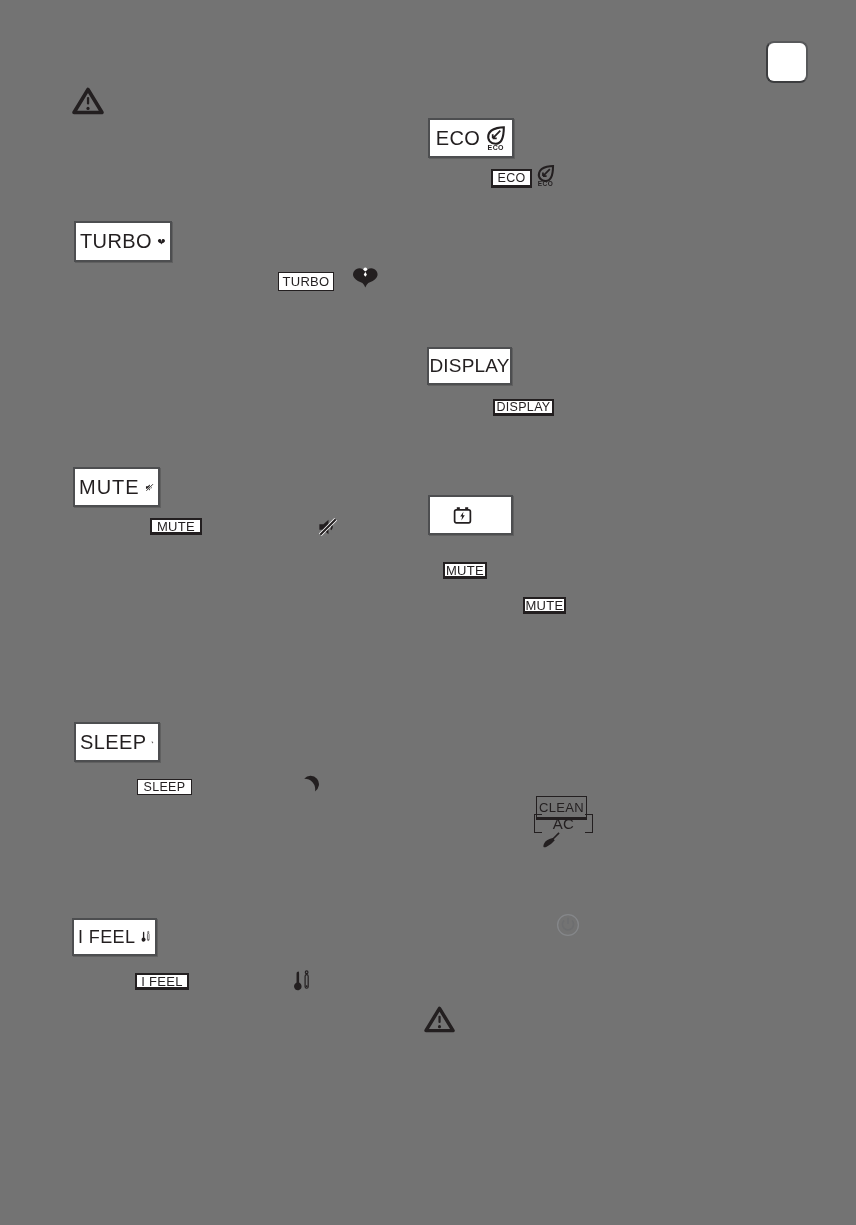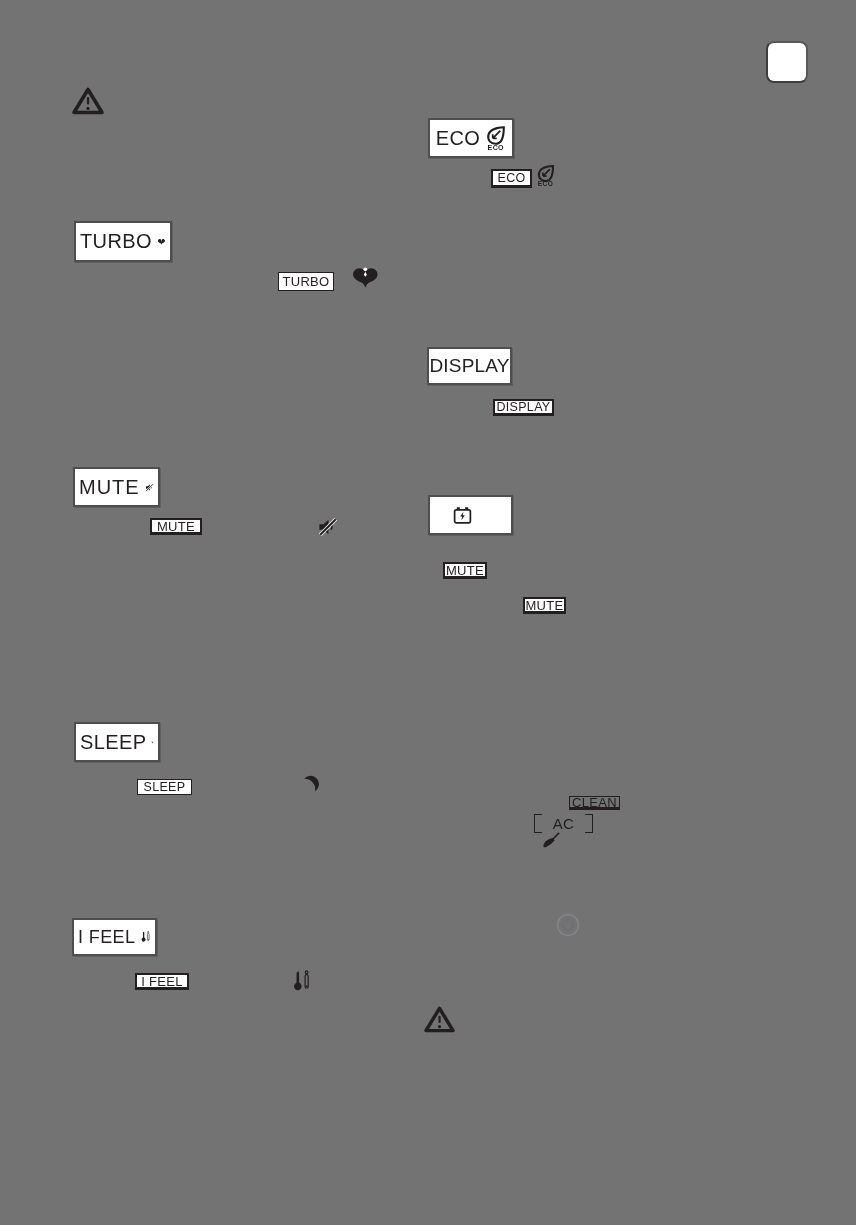--- a/index.html
+++ b/index.html
@@ -152,21 +152,21 @@
 
   <div class="tag" style="left:137px; top:779px; width:55px; height:16px; font-size:12.5px;">
     <span>SLEEP</span>
   </div>
   <svg class="icon" style="left:302px; top:773px;" width="20" height="20" viewBox="0 0 22 22">
     <g transform="rotate(-40 11 11) scale(-1 1) translate(-22 0)">
       <path d="M14.5 1.8 A9.3 9.3 0 1 0 14.5 20.2 A11.6 11.6 0 0 1 14.5 1.8 Z" fill="#231f20"></path>
     </g>
   </svg>
 
-  <div class="clean-box" style="left:569px; top:796px; width:51px; height:14px;">
+  <div class="clean-box" style="left:536px; top:796px; width:51px; height:24px;">
     <span>CLEAN</span>
   </div>
   <div class="bracket" style="left:534px; top:814px; width:59px; height:19px;text-align:center;">
     <span>AC</span>
   </div>
   <svg class="icon" style="left:540px; top:831px;" width="22" height="19" viewBox="0 0 22 20">
     <line x1="19.5" y1="2" x2="12.5" y2="9" stroke="#231f20" stroke-width="1.7"></line>
     <path d="M12.6 7.4 L15 9.8 Q11 14.6 6.4 16.6 Q3.9 17.6 3.2 16.8 Q2.5 16 3.5 13.6 Q5.6 8.9 12.6 7.4 Z" fill="#231f20"></path>
   </svg>
 

